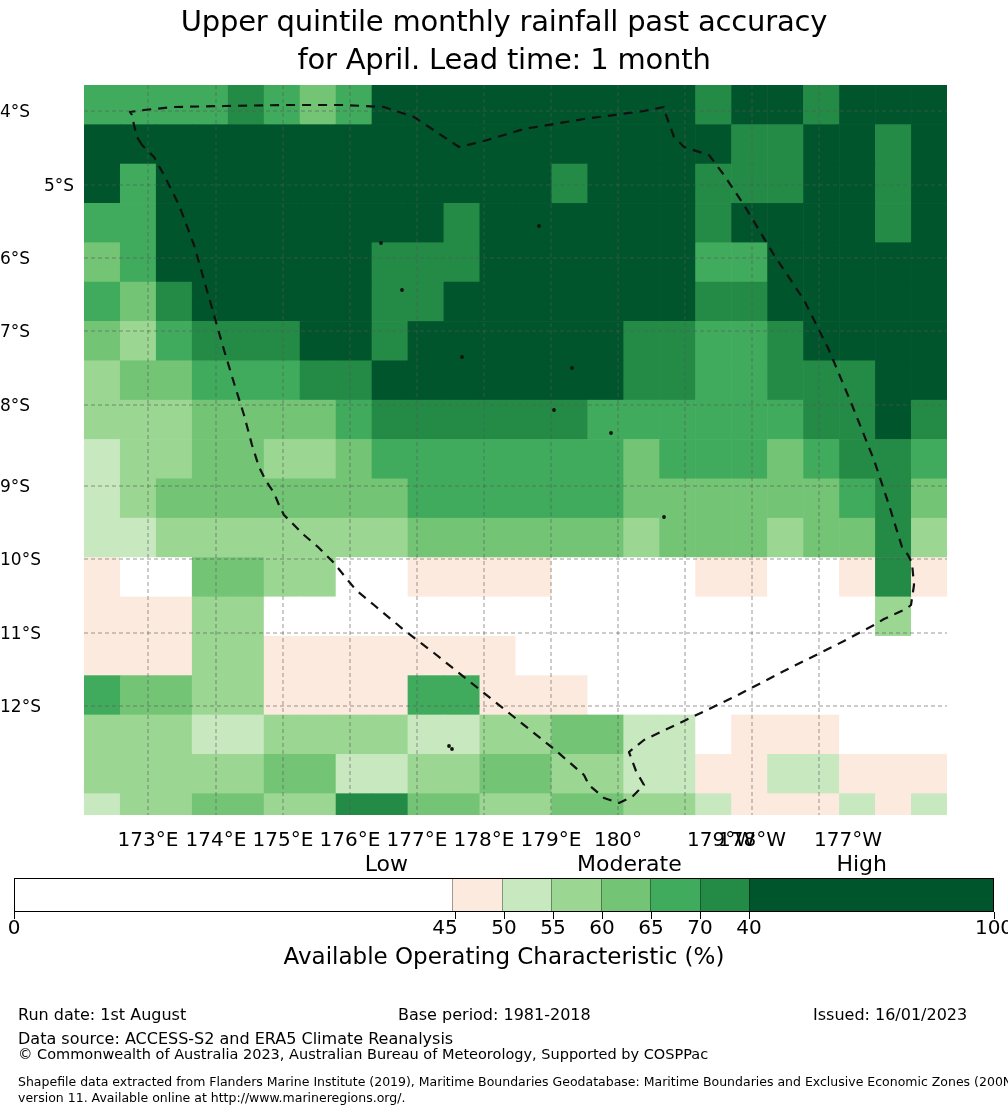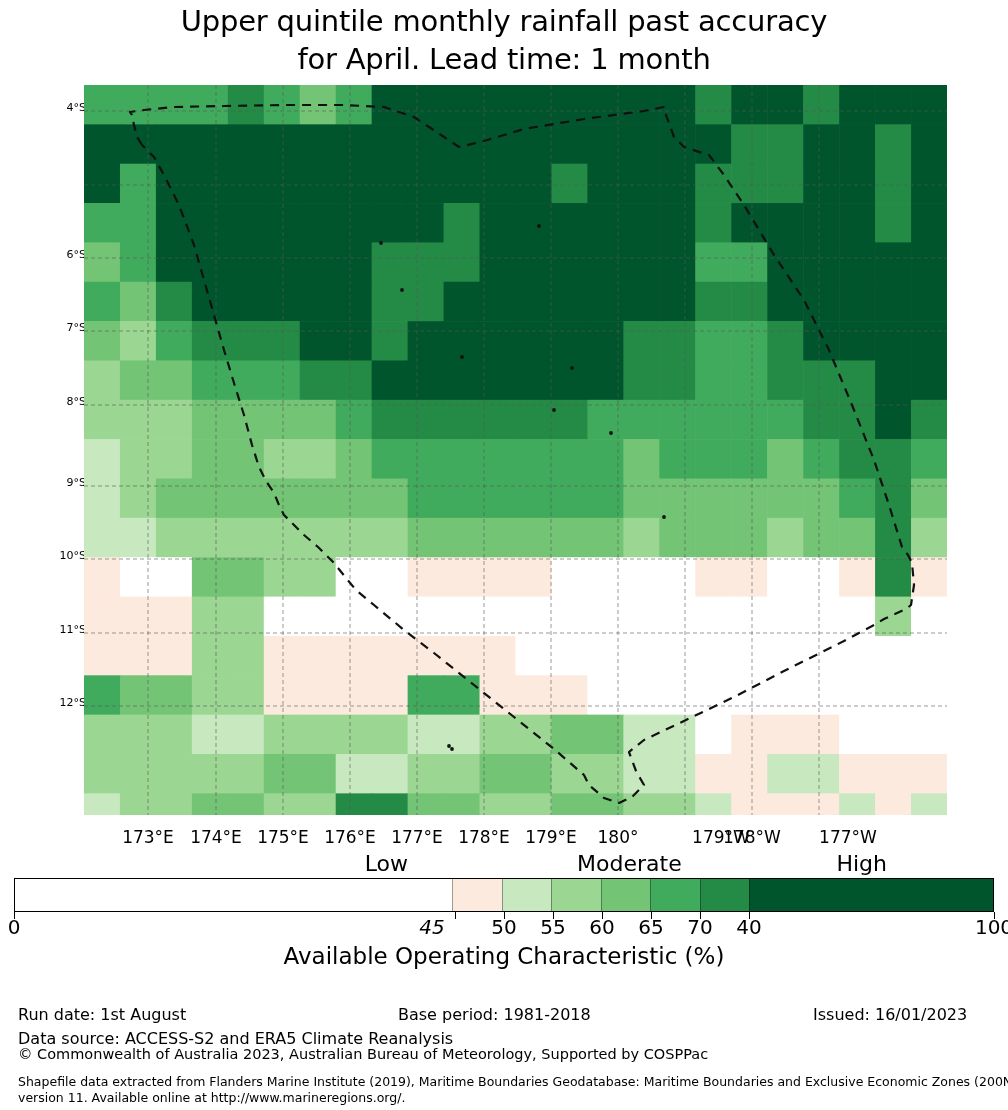--- a/index.html
+++ b/index.html
@@ -27,28 +27,28 @@
 
   
   .map-area {
     position: absolute;
     left: 84px; top: 85px;
     width: 863px; height: 730px;
   }
   .map-canvas { position:absolute; left:0; top:0; width:100%; height:100%; display:block; }
   .ylabel-box {
     position: absolute;
-    width: 74px; text-align: right;
-    font-size: 11px;
-    left: 12px;
+    width: 74px; text-align: left;
+    font-size: 17px;
+    left: 0;
   }
   .xlabel-box {
     position: absolute;
     text-align: center;
-    font-size: 17px;
+    font-size: 20px;
     width: 90px;
     top: 827px;
   }
 
   
   .cb-wrap {
     position: absolute;
     left: 14px; top: 878px;
     width: 980px; height: 34px;
     border: 1px solid #000;
@@ -636,21 +636,21 @@
       <div class="cb-seg" style="width: 5%; background: rgb(155, 214, 147); border-left: 1px solid rgba(0, 0, 0, 0.35);"></div>
       <div class="cb-seg" style="width: 5%; background: rgb(116, 196, 118); border-left: 1px solid rgba(0, 0, 0, 0.35);"></div>
       <div class="cb-seg" style="width: 5%; background: rgb(65, 171, 93); border-left: 1px solid rgba(0, 0, 0, 0.35);"></div>
       <div class="cb-seg" style="width: 5%; background: rgb(35, 139, 69); border-left: 1px solid rgba(0, 0, 0, 0.35);"></div>
       <div class="cb-seg" style="width: 25%; background: rgb(0, 85, 44); border-left: 1px solid rgba(0, 0, 0, 0.35);"></div>
     </div>
   <div id="cbtick-host">
       <div class="cb-tick-mark" style="left: 14px;"></div>
       <div class="cb-tick-label" style="left: -16px;">0</div>
       <div class="cb-tick-mark" style="left: 455px;"></div>
-      <div class="cb-tick-label" style="left: 402px; font-style: italic;">45</div>
+      <div class="cb-tick-label" style="left: 415px;">45</div>
       <div class="cb-tick-mark" style="left: 504px;"></div>
       <div class="cb-tick-label" style="left: 474px;">50</div>
       <div class="cb-tick-mark" style="left: 553px;"></div>
       <div class="cb-tick-label" style="left: 523px;">55</div>
       <div class="cb-tick-mark" style="left: 602px;"></div>
       <div class="cb-tick-label" style="left: 572px;">60</div>
       <div class="cb-tick-mark" style="left: 651px;"></div>
       <div class="cb-tick-label" style="left: 621px;">65</div>
       <div class="cb-tick-mark" style="left: 700px;"></div>
       <div class="cb-tick-label" style="left: 670px;">70</div>

